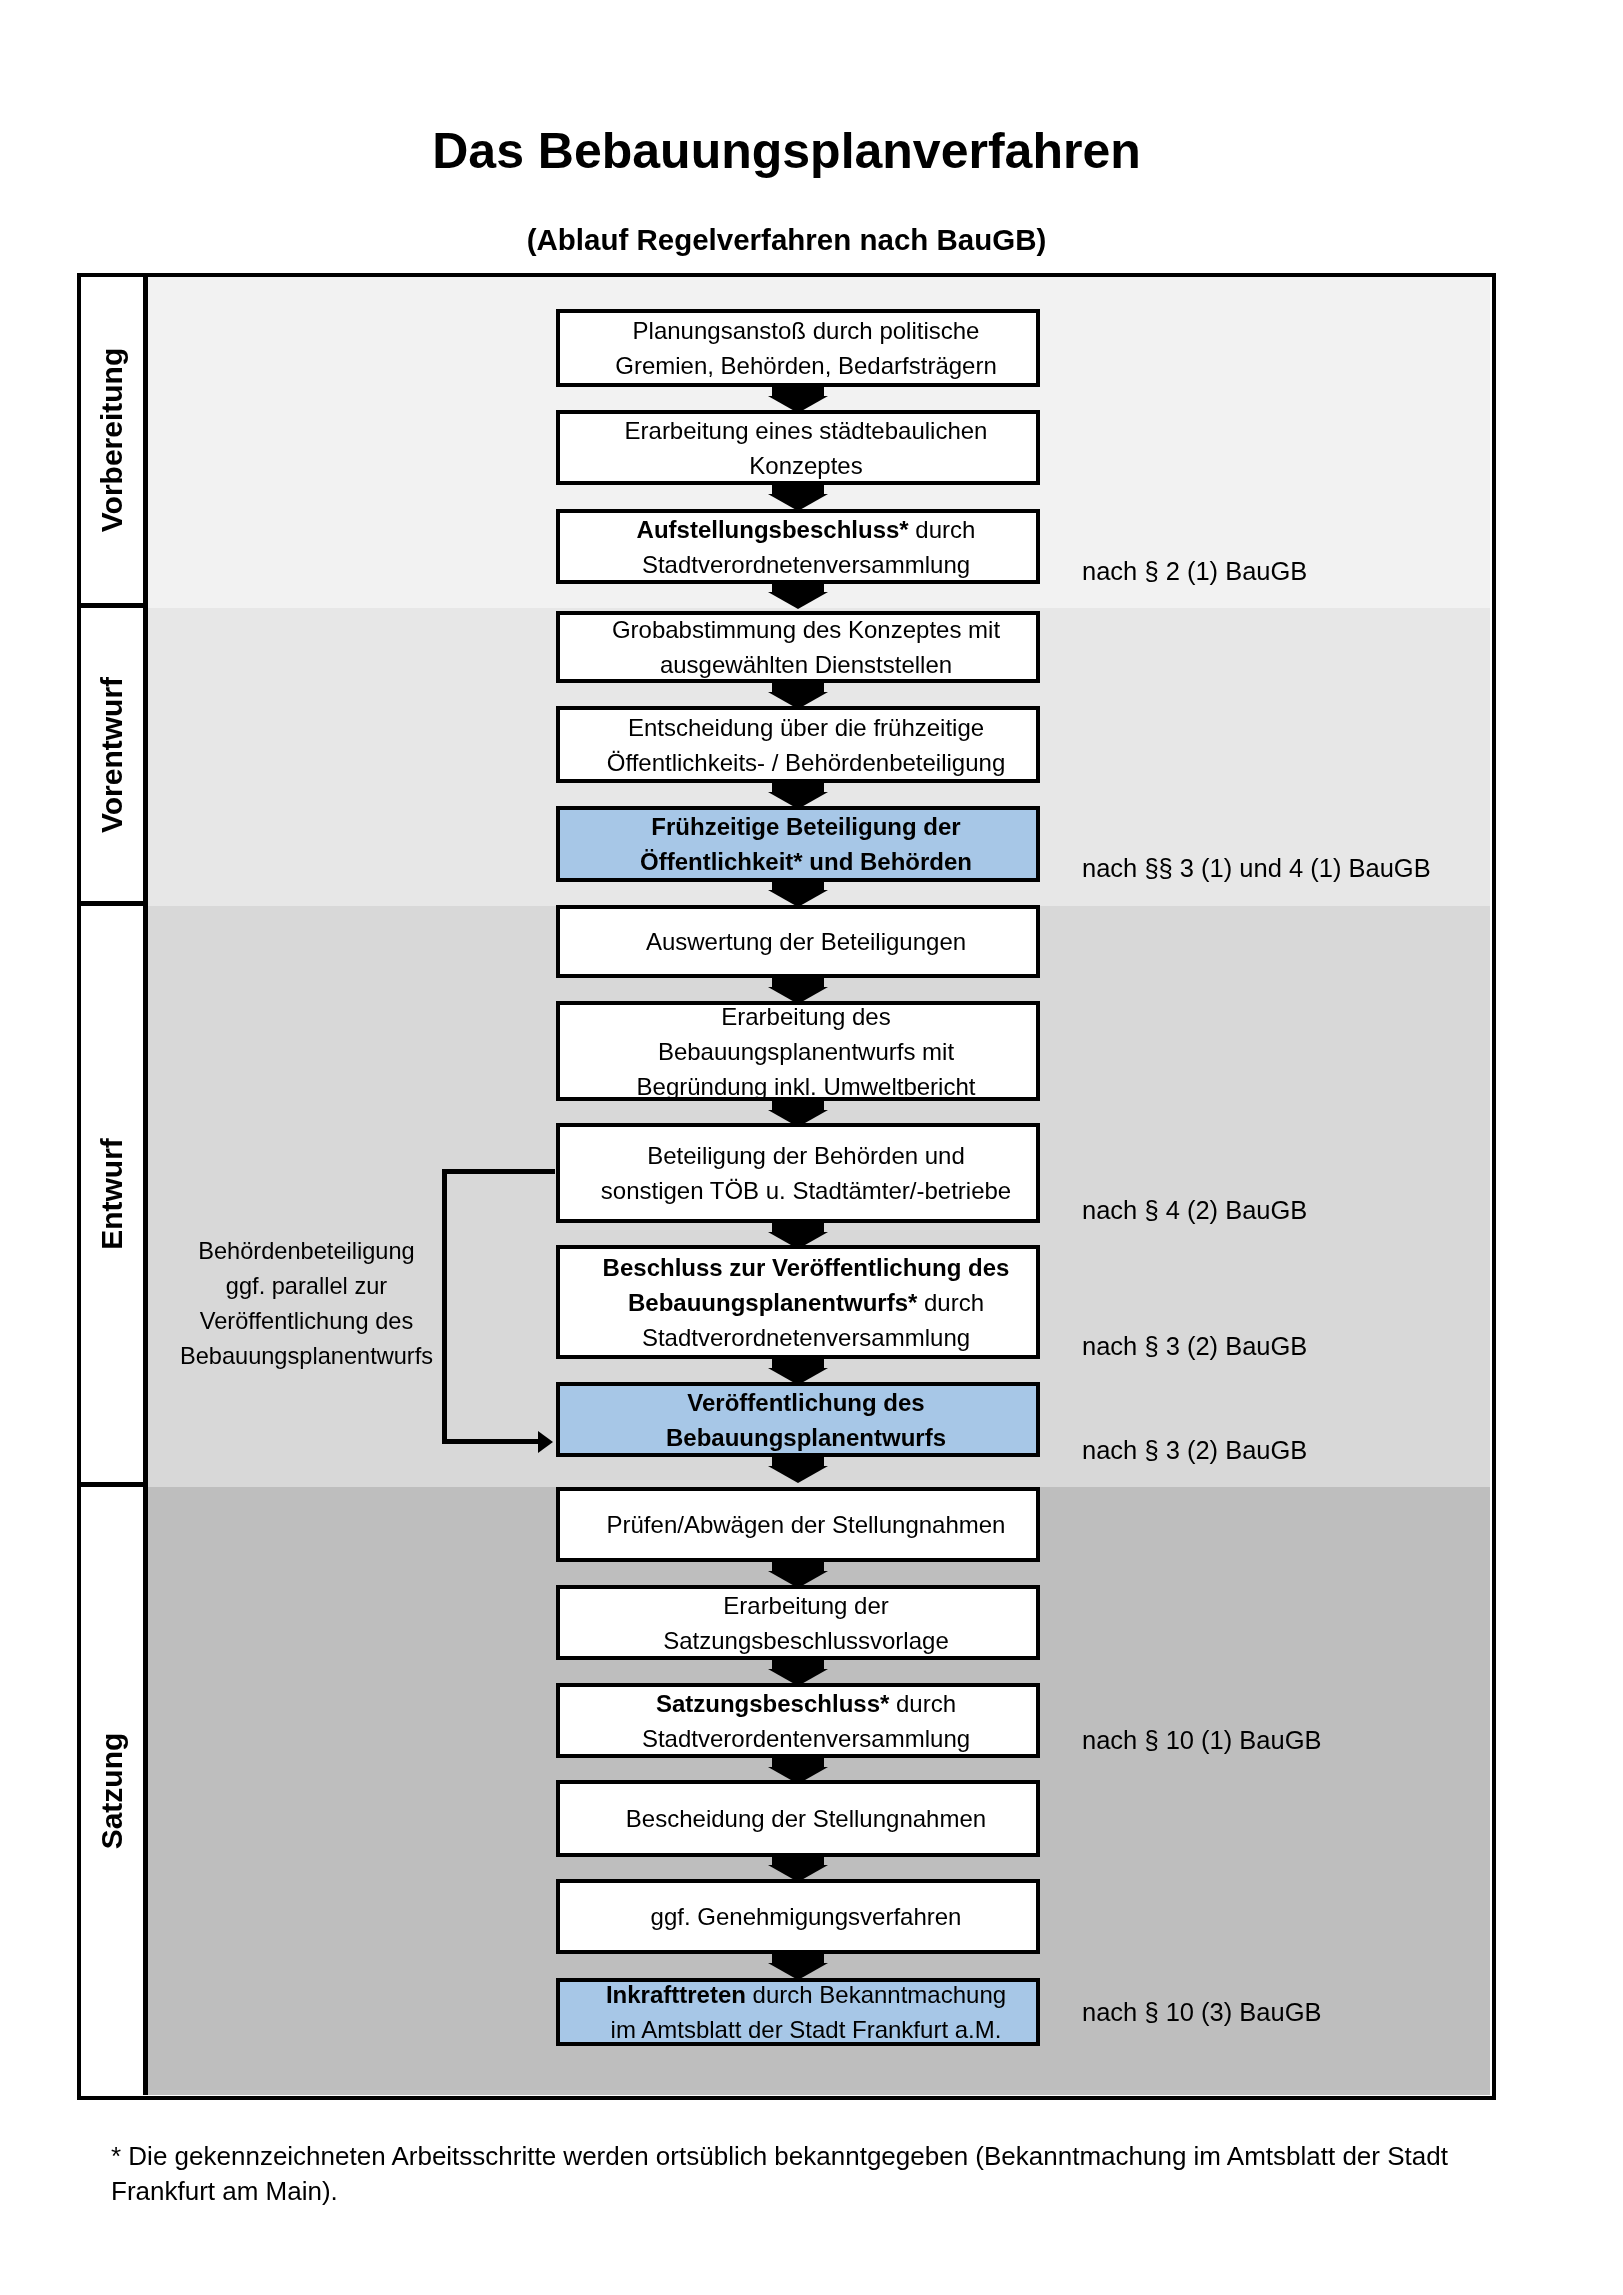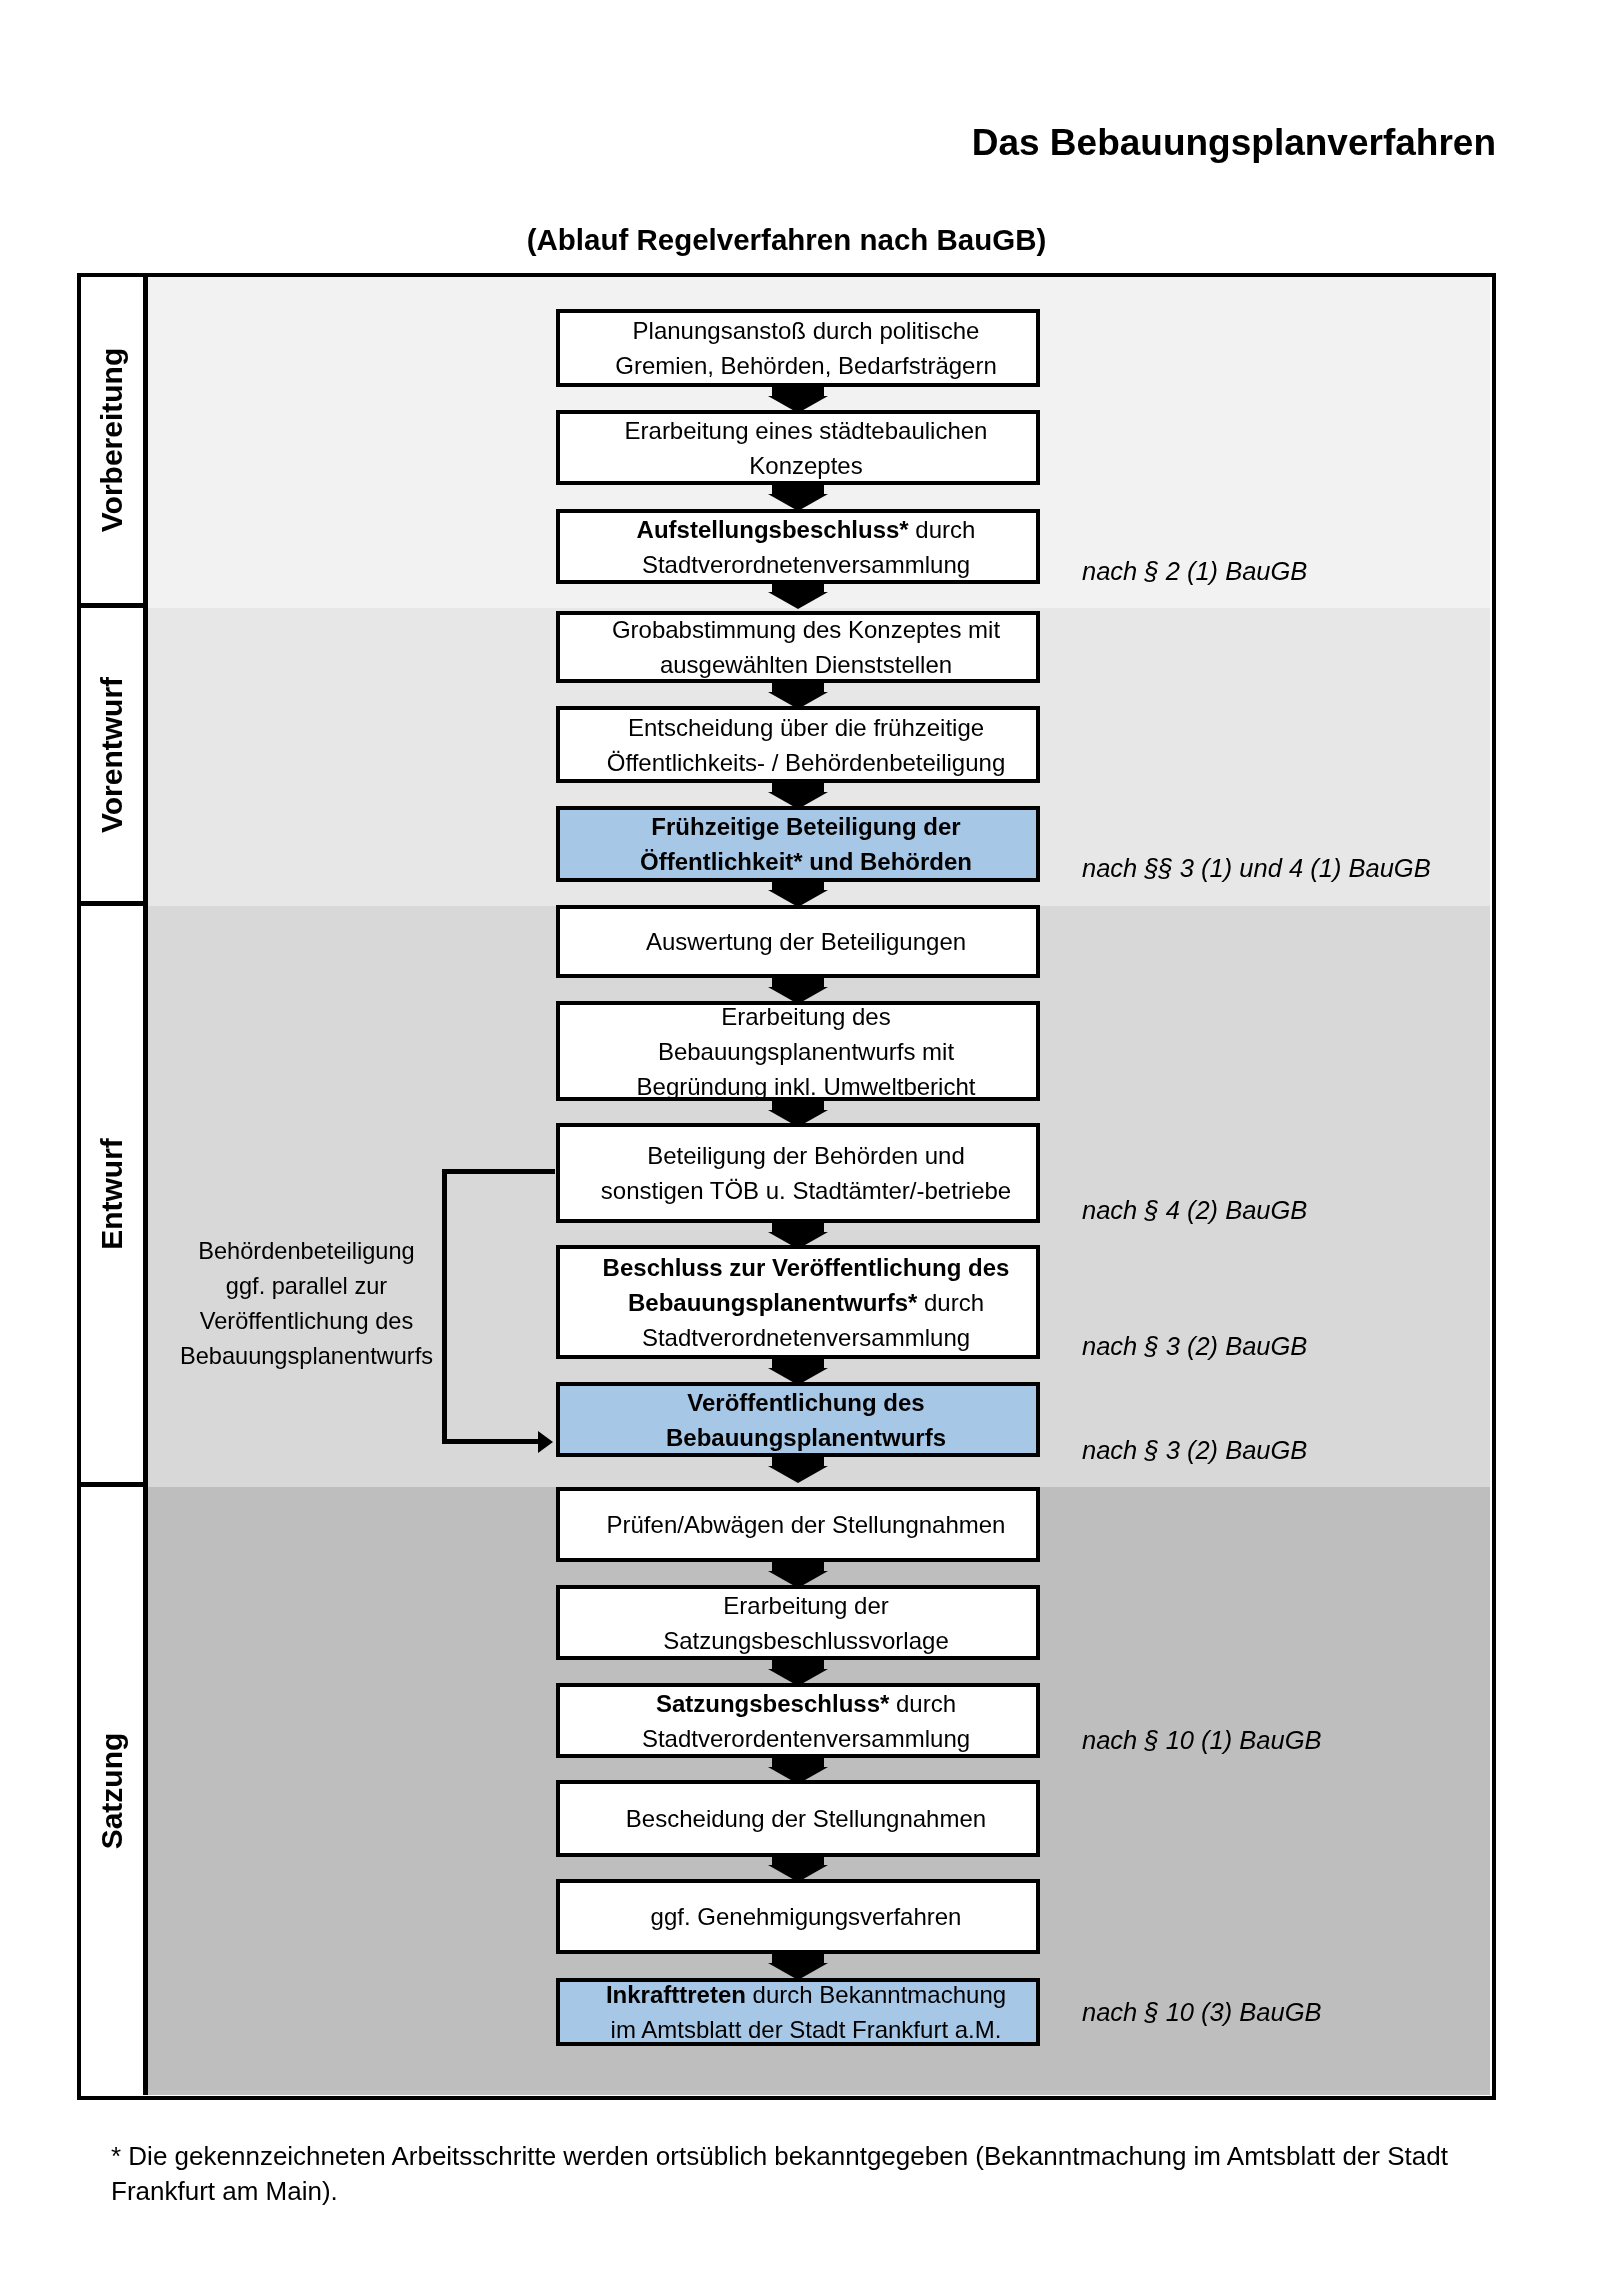--- a/index.html
+++ b/index.html
@@ -1,39 +1,39 @@
 <!DOCTYPE html>
 <html style="font-size:10.5px"><head>
 <meta charset="utf-8">
 <style>
   html,body{margin:0;padding:0;background:#ffffff;}
   .page{position:relative;width:1623px;height:2295px;background:#ffffff;overflow:hidden;
         font-family:"Liberation Sans", sans-serif;color:#000;}
-  .title{position:absolute;left:77px;top:122px;width:1419px;text-align:right;
-         font-size:37px;font-weight:bold;letter-spacing:0px;}
+  .title{position:absolute;left:77px;top:122px;width:1419px;text-align:center;
+         font-size:50px;font-weight:bold;letter-spacing:0px;}
   .subtitle{position:absolute;left:77px;top:211px;width:1419px;text-align:center;
          font-size:29.5px;font-weight:bold;margin-top:12px;}
   .frame{position:absolute;left:77px;top:273px;width:1419px;height:1827px;
          border:4.6px solid #000;box-sizing:border-box;background:#fff;}
   .inner{position:absolute;left:0;top:0;width:1410px;height:1818px;}
   .band{position:absolute;left:67px;width:1342px;}
   .label-col-divider{position:absolute;left:62px;top:0;width:5.2px;height:1818px;background:#000;}
   .phase-cell{position:absolute;left:0;width:62px;background:#fff;box-sizing:border-box;
               display:flex;align-items:center;justify-content:center;}
   .phase-cell.sep{border-bottom:5.2px solid #000;}
   .phase-cell span{transform:rotate(-90deg);white-space:nowrap;
                    font-size:30px;font-weight:bold;}
   .box{position:absolute;left:475px;width:484px;border:4.6px solid #000;box-sizing:border-box;
        background:#fff;display:flex;align-items:center;justify-content:center;}
   .box-text{width:100%;text-align:center;font-size:24px;line-height:35px;white-space:pre-line;padding-left:16px;}
   .arrow{position:absolute;left:687px;width:60px;display:flex;flex-direction:column;align-items:center;}
   .arrow .stem{width:52px;height:9.8px;background:#000;}
   .arrow .head{width:0;height:0;border-left:30px solid transparent;
                border-right:30px solid transparent;border-top:17px solid #000;}
-  .legal-ref{position:absolute;left:1001px;height:33px;line-height:33px;font-size:25.5px;white-space:nowrap;font-style:italic;}
+  .legal-ref{position:absolute;left:1001px;height:33px;line-height:33px;font-size:25.5px;white-space:nowrap;}
   .side-note{position:absolute;left:88px;top:957px;width:275px;text-align:center;
              font-size:23.6px;line-height:35px;white-space:pre-line;}
   .bracket-v{position:absolute;width:4.6px;background:#000;}
   .bracket-h{position:absolute;height:4.6px;background:#000;}
   .bracket-head{position:absolute;width:0;height:0;border-top:11px solid transparent;
                 border-bottom:11px solid transparent;border-left:15.7px solid #000;}
   .footnote{position:absolute;left:111px;top:2139px;width:1404px;
             font-size:26px;line-height:35px;white-space:pre-line;}
 </style>
 </head>

